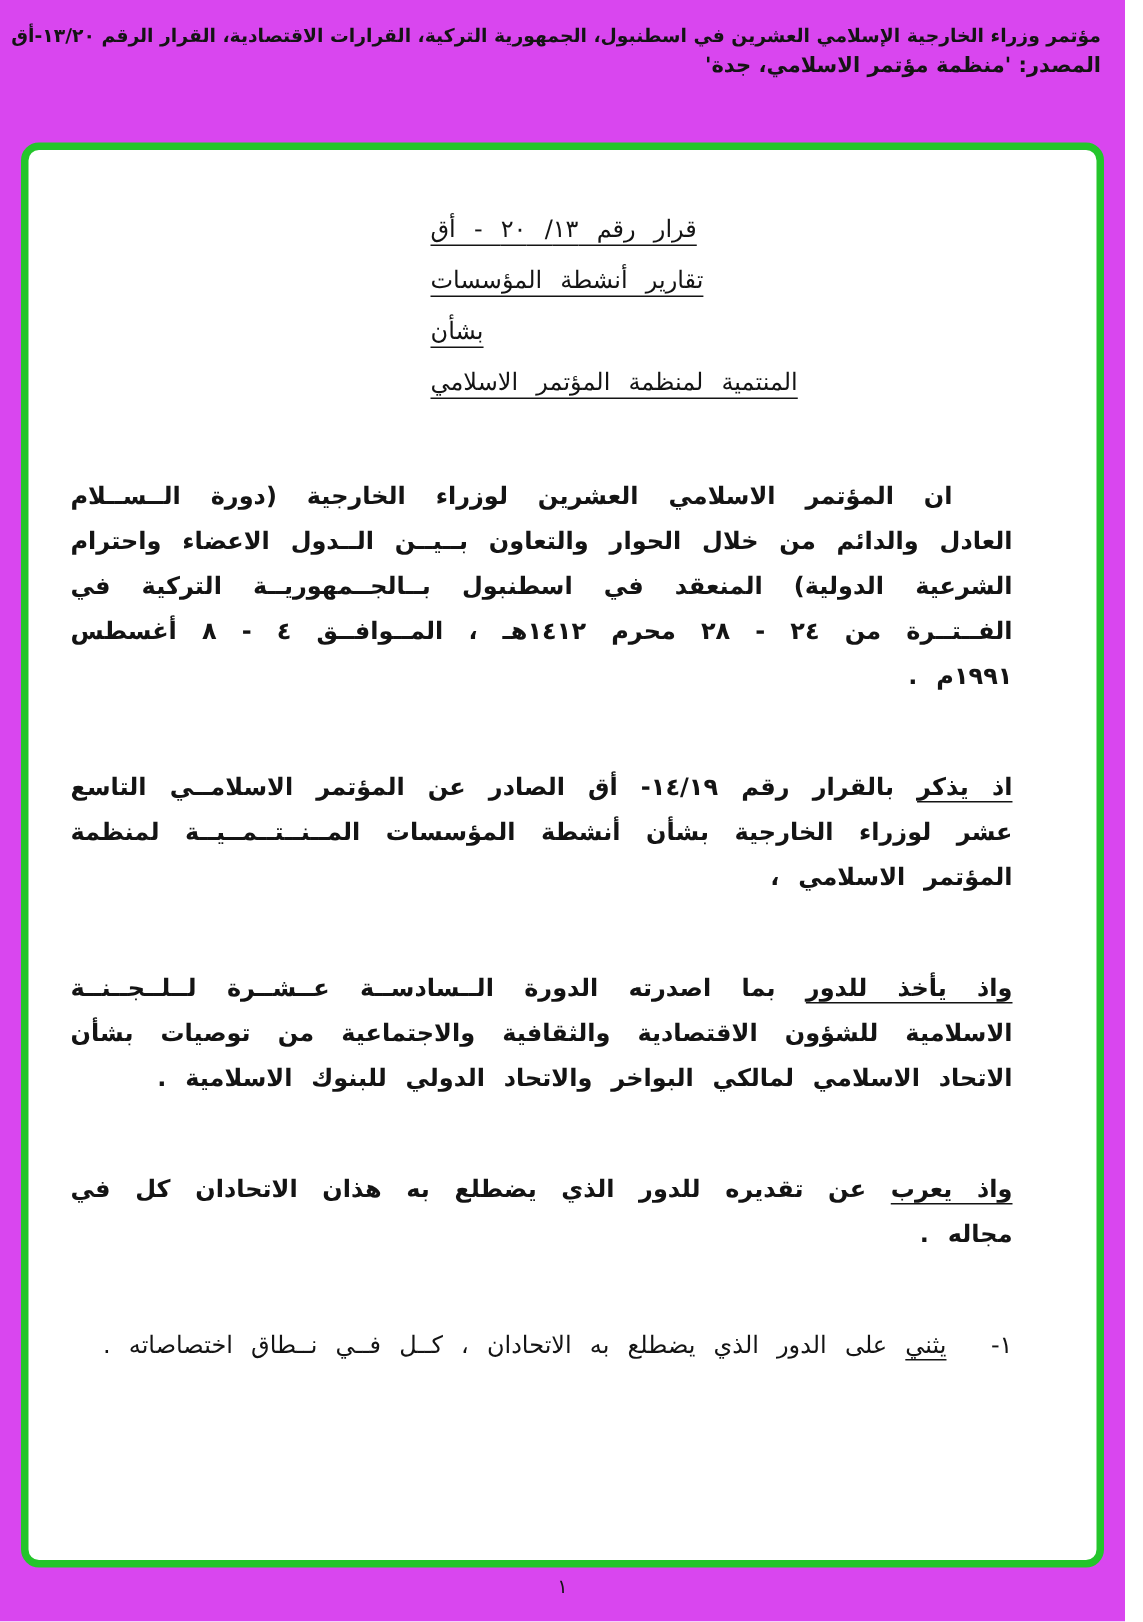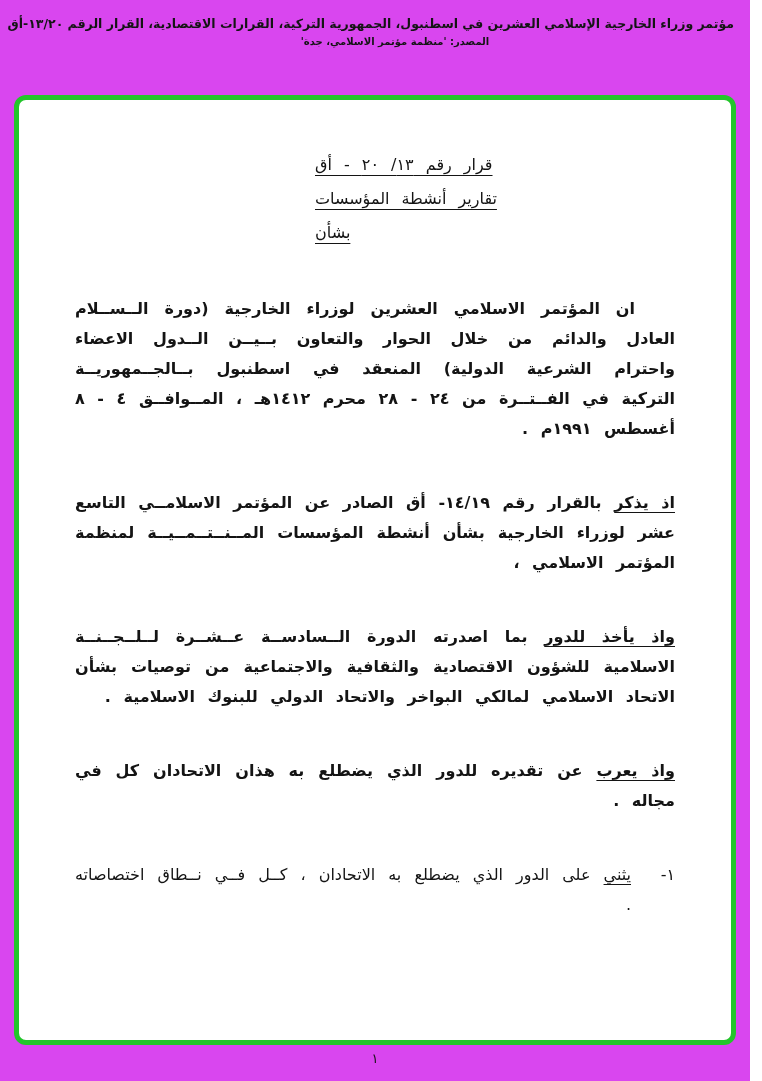--- a/index.html
+++ b/index.html
@@ -25,46 +25,45 @@
   }
   .header-title {
     font-size: 12.5px;
     font-weight: bold;
     text-align: right;
     white-space: nowrap;
     letter-spacing: 0;
   }
   .header-source {
     direction: rtl;
-    text-align: center;
+    text-align: right;
     padding-left: 40px;
     margin-top: 5px;
-    font-size: 10px;
+    font-size: 14px;
     font-weight: bold;
   }
   
   .green-frame {
     position: absolute;
     top: 95px;
     left: 14px;
     right: 14px;
     height: 950px;
     border: 5px solid #24c52b;
     border-radius: 12px;
     background: #ffffff;
     overflow: hidden;
   }
   .content {
     direction: rtl;
-    padding: 30px 56px 0 56px;
+    padding: 30px 56px 0 28px;
     font-size: 16px;
     line-height: 30px;
     word-spacing: 7px;
     text-align: right;
-    margin-top: 12px;
   }
   
   .title-block {
     text-align: left;
     padding-left: 240px;
     margin: 6px 0 10px 0;
   }
   .title-line {
     line-height: 34px;
     text-decoration: underline;
@@ -115,20 +114,21 @@
     </div>
   </div>
 
   <div class="green-frame">
     <div class="content">
 
       <div class="title-block">
         <div class="title-line">قرار رقم ١٣/ ٢٠ - أق</div>
         <div class="title-line">تقارير أنشطة المؤسسات</div>
         <div class="title-line">بشأن</div>
+        <div class="title-line">المنتمية لمنظمة المؤتمر الاسلامي</div>
       </div>
 
       <p class="para preamble">
         <span>ان المؤتمر الاسلامي العشرين لوزراء الخارجية (دورة الــســلام العادل والدائم من خلال الحوار والتعاون بــيــن الــدول الاعضاء واحترام الشرعية الدولية) المنعقد في اسطنبول بــالجــمهوريــة التركية في الفــتــرة من ٢٤ - ٢٨ محرم ١٤١٢هـ ، المــوافــق ٤ - ٨ أغسطس ١٩٩١م .</span>
       </p>
 
       <p class="para">
         <span class="u">اذ يذكر</span>
         <span>بالقرار رقم ١٤/١٩- أق الصادر عن المؤتمر الاسلامــي التاسع عشر لوزراء الخارجية بشأن أنشطة المؤسسات المــنــتــمــيــة لمنظمة المؤتمر الاسلامي ،</span>
       </p>

